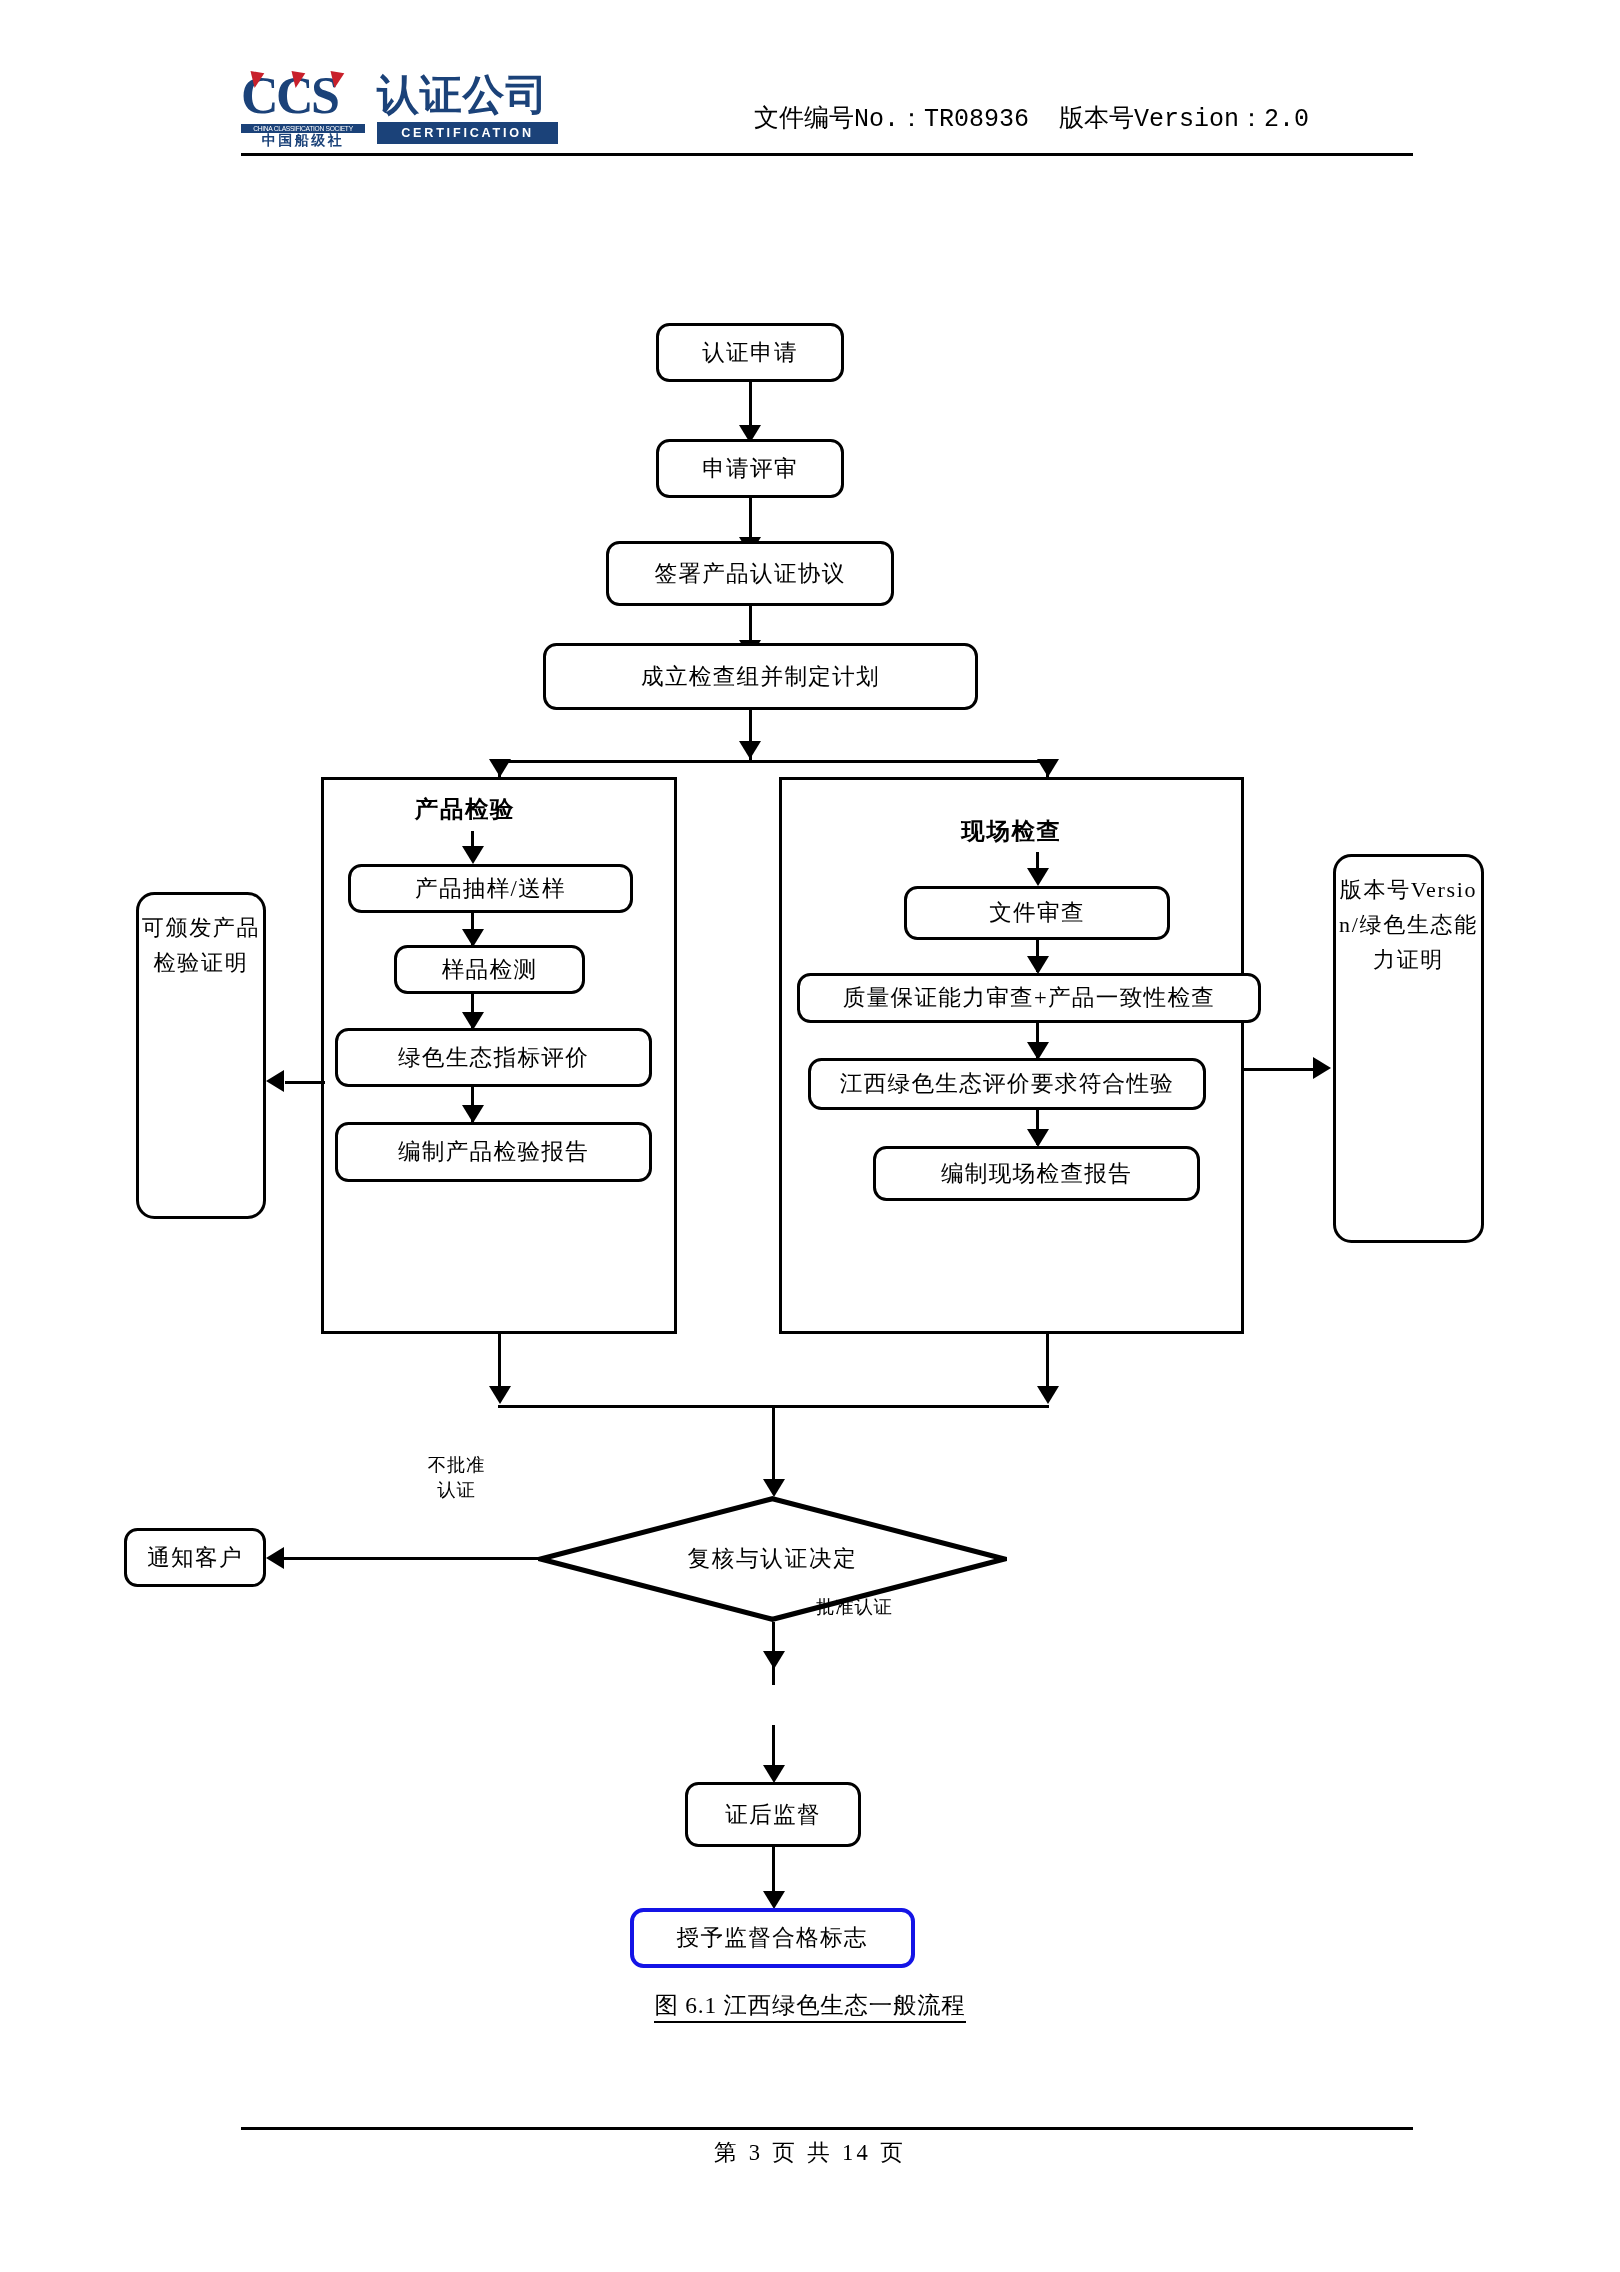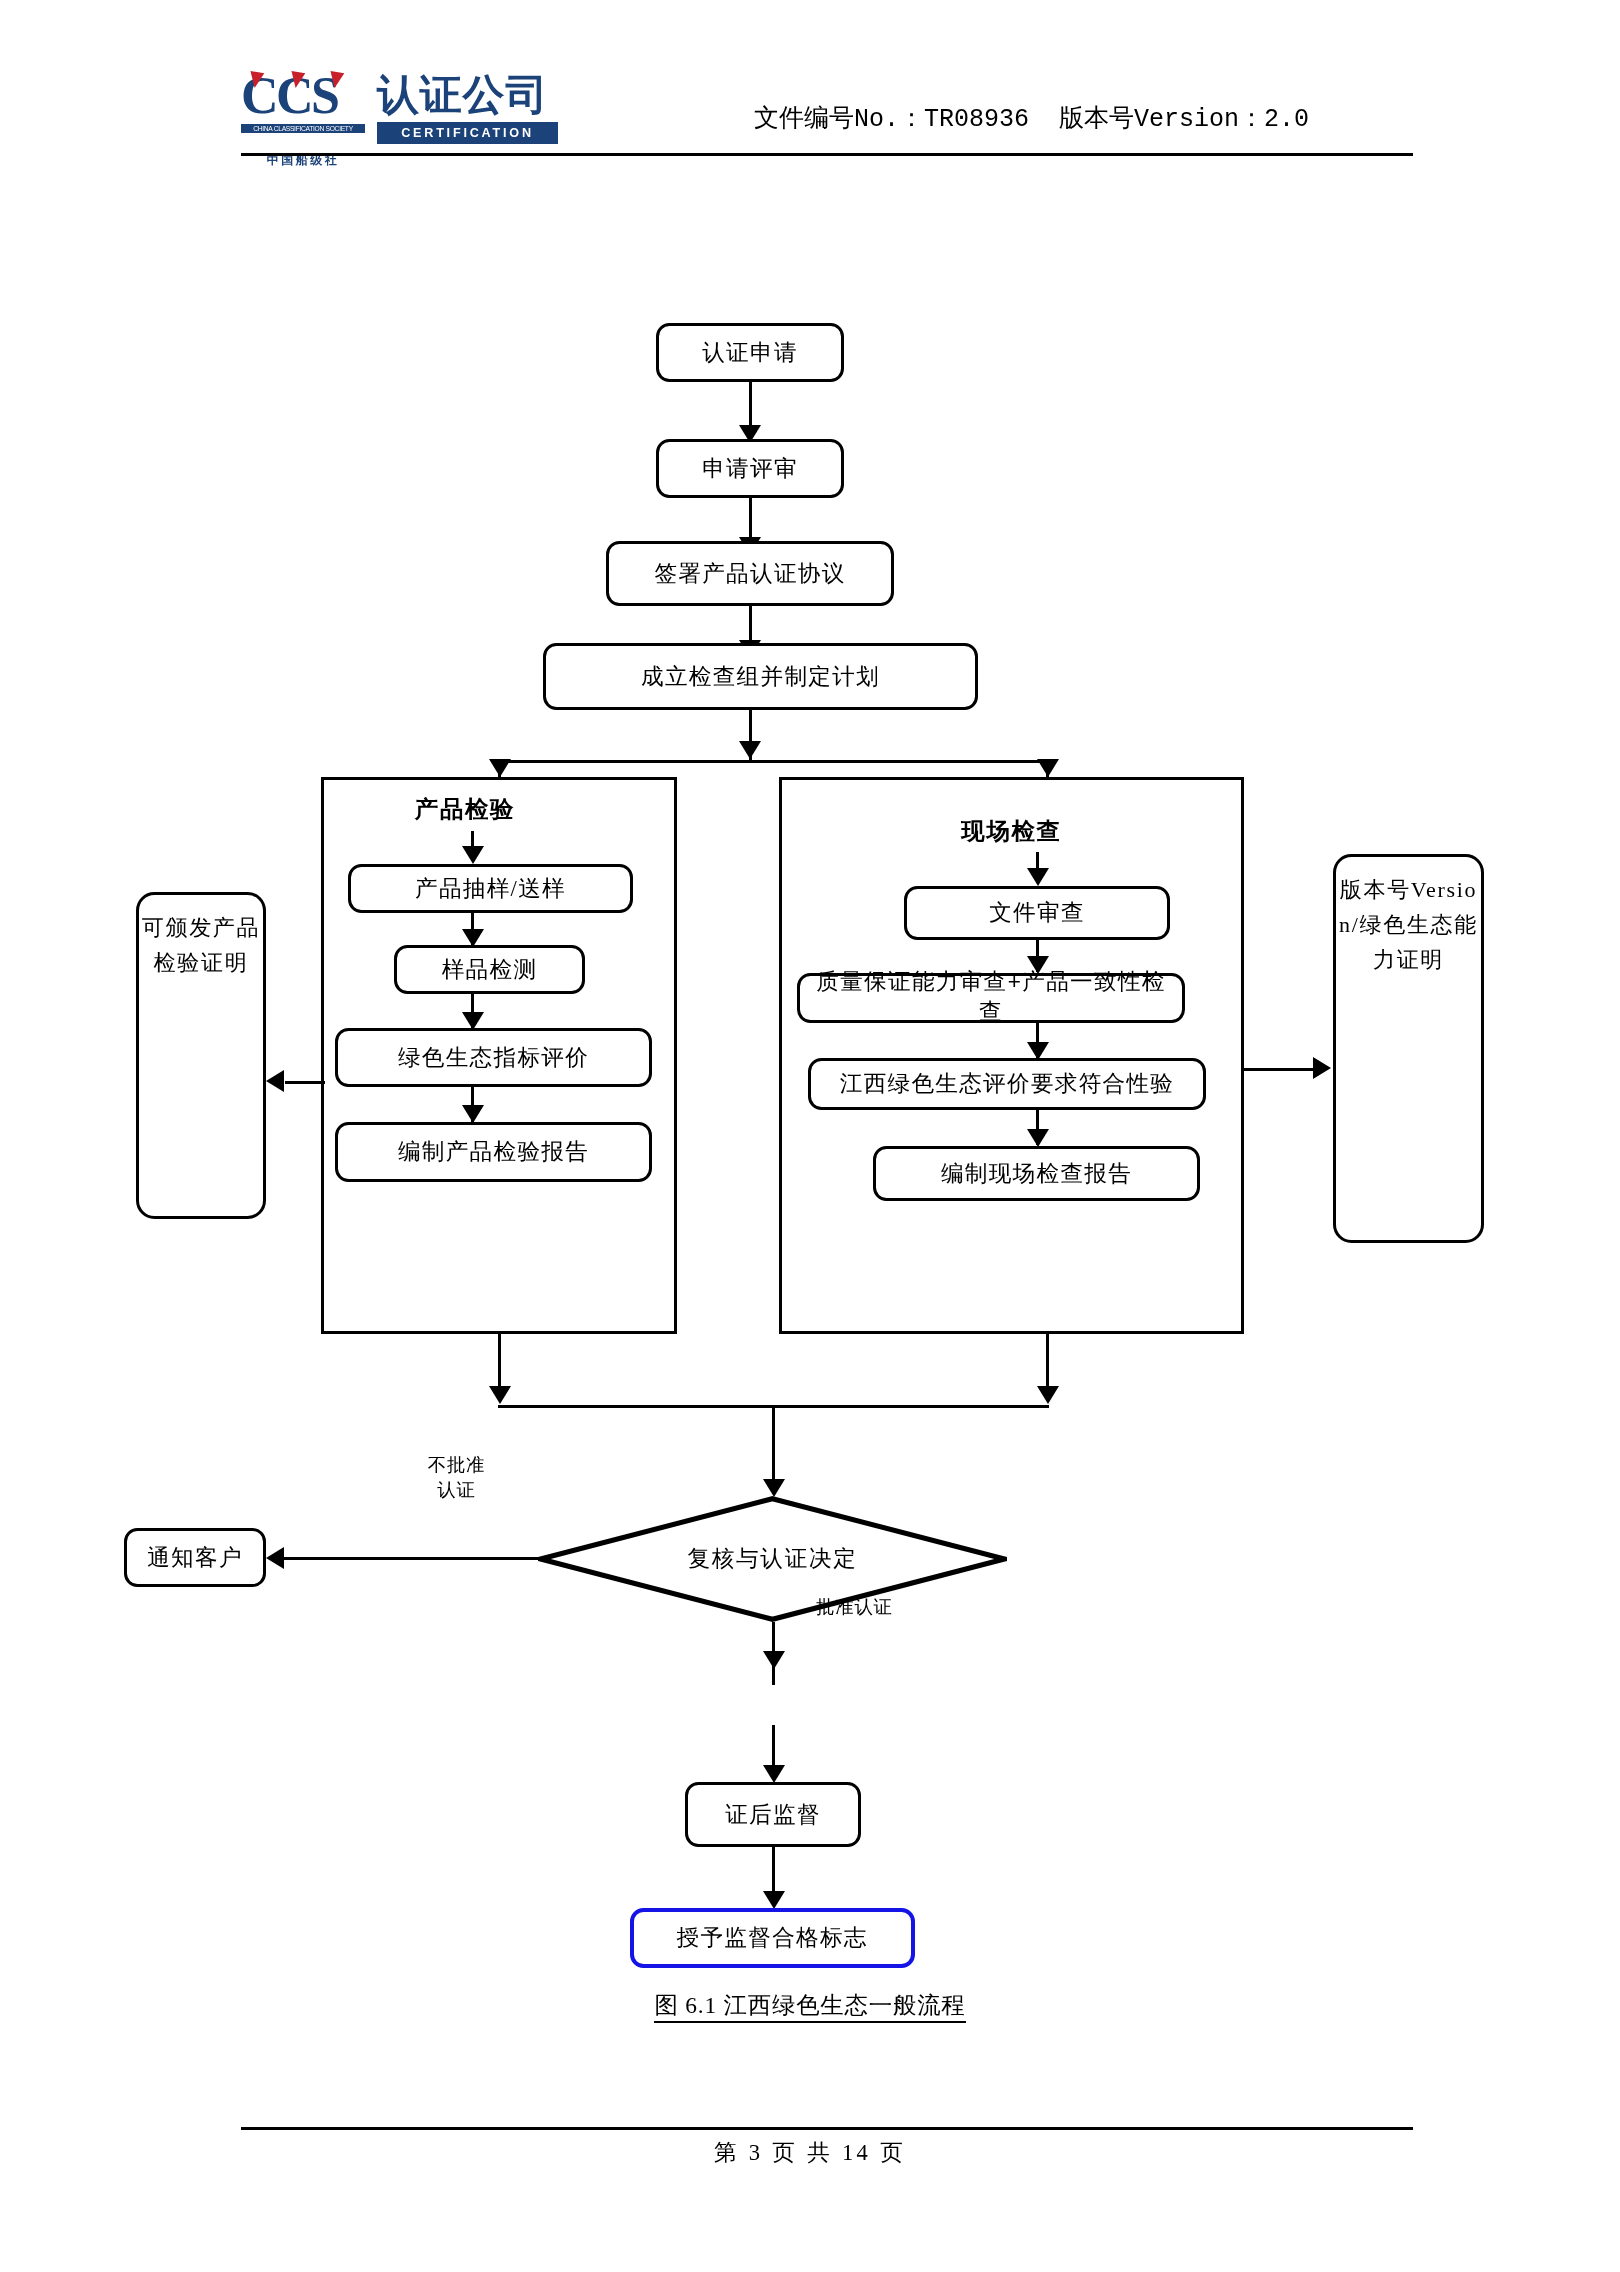--- a/index.html
+++ b/index.html
@@ -68,26 +68,25 @@
     text-align: center;
     white-space: nowrap;
     overflow: hidden;
   }
   .logo-ccs-cn {
     position: absolute;
     left: 0; top: 64px;
     width: 124px;
     color: #1B4279;
     font-weight: bold;
-    font-size: 12px;
+    font-size: 14px;
     line-height: 14.2px;
     letter-spacing: 2.5px;
     text-align: center;
     white-space: nowrap;
-    margin-top: 19px;
   }
   .logo-cn-name {
     position: absolute;
     left: 136px; top: 0px;
     font-family: "Liberation Sans", "DejaVu Sans", sans-serif;
     font-weight: bold;
     font-size: 42px;
     line-height: 49px;
     letter-spacing: 0.8px;
     color: #1B4279;
@@ -344,21 +343,21 @@
   </div>
   <div class="panel-title" style="left:779px; top:816px; width:465px;">现场检查</div>
 
   <div class="vline" style="left:1036px; top:852px; height:23.4px;"></div>
   <div class="arrow-down" style="left:1027px; top:868px;"></div>
 
   <div class="node" style="left:904px; top:886px; width:266px; height:54px;">文件审查</div>
   <div class="vline" style="left:1036px; top:940px; height:32px;"></div>
   <div class="arrow-down" style="left:1027px; top:956px;"></div>
 
-  <div class="node" style="left:797px; top:973px; width:388px; height:50px;font-family:Liberation Mono, monospace;">质量保证能力审查+产品一致性检查</div>
+  <div class="node" style="left:797px; top:973px; width:464px; height:50px;">质量保证能力审查+产品一致性检查</div>
   <div class="vline" style="left:1036px; top:1023px; height:35px;"></div>
   <div class="arrow-down" style="left:1027px; top:1042px;"></div>
 
   <div class="node" style="left:808px; top:1058px; width:398px; height:52px;">江西绿色生态评价要求符合性验</div>
   <div class="vline" style="left:1036px; top:1110px; height:35px;"></div>
   <div class="arrow-down" style="left:1027px; top:1129px;"></div>
 
   <div class="node" style="left:873px; top:1146px; width:327px; height:55px;">编制现场检查报告</div>
 
   <div class="vside" style="left:1333px; top:854px; width:151px; height:389px;">

